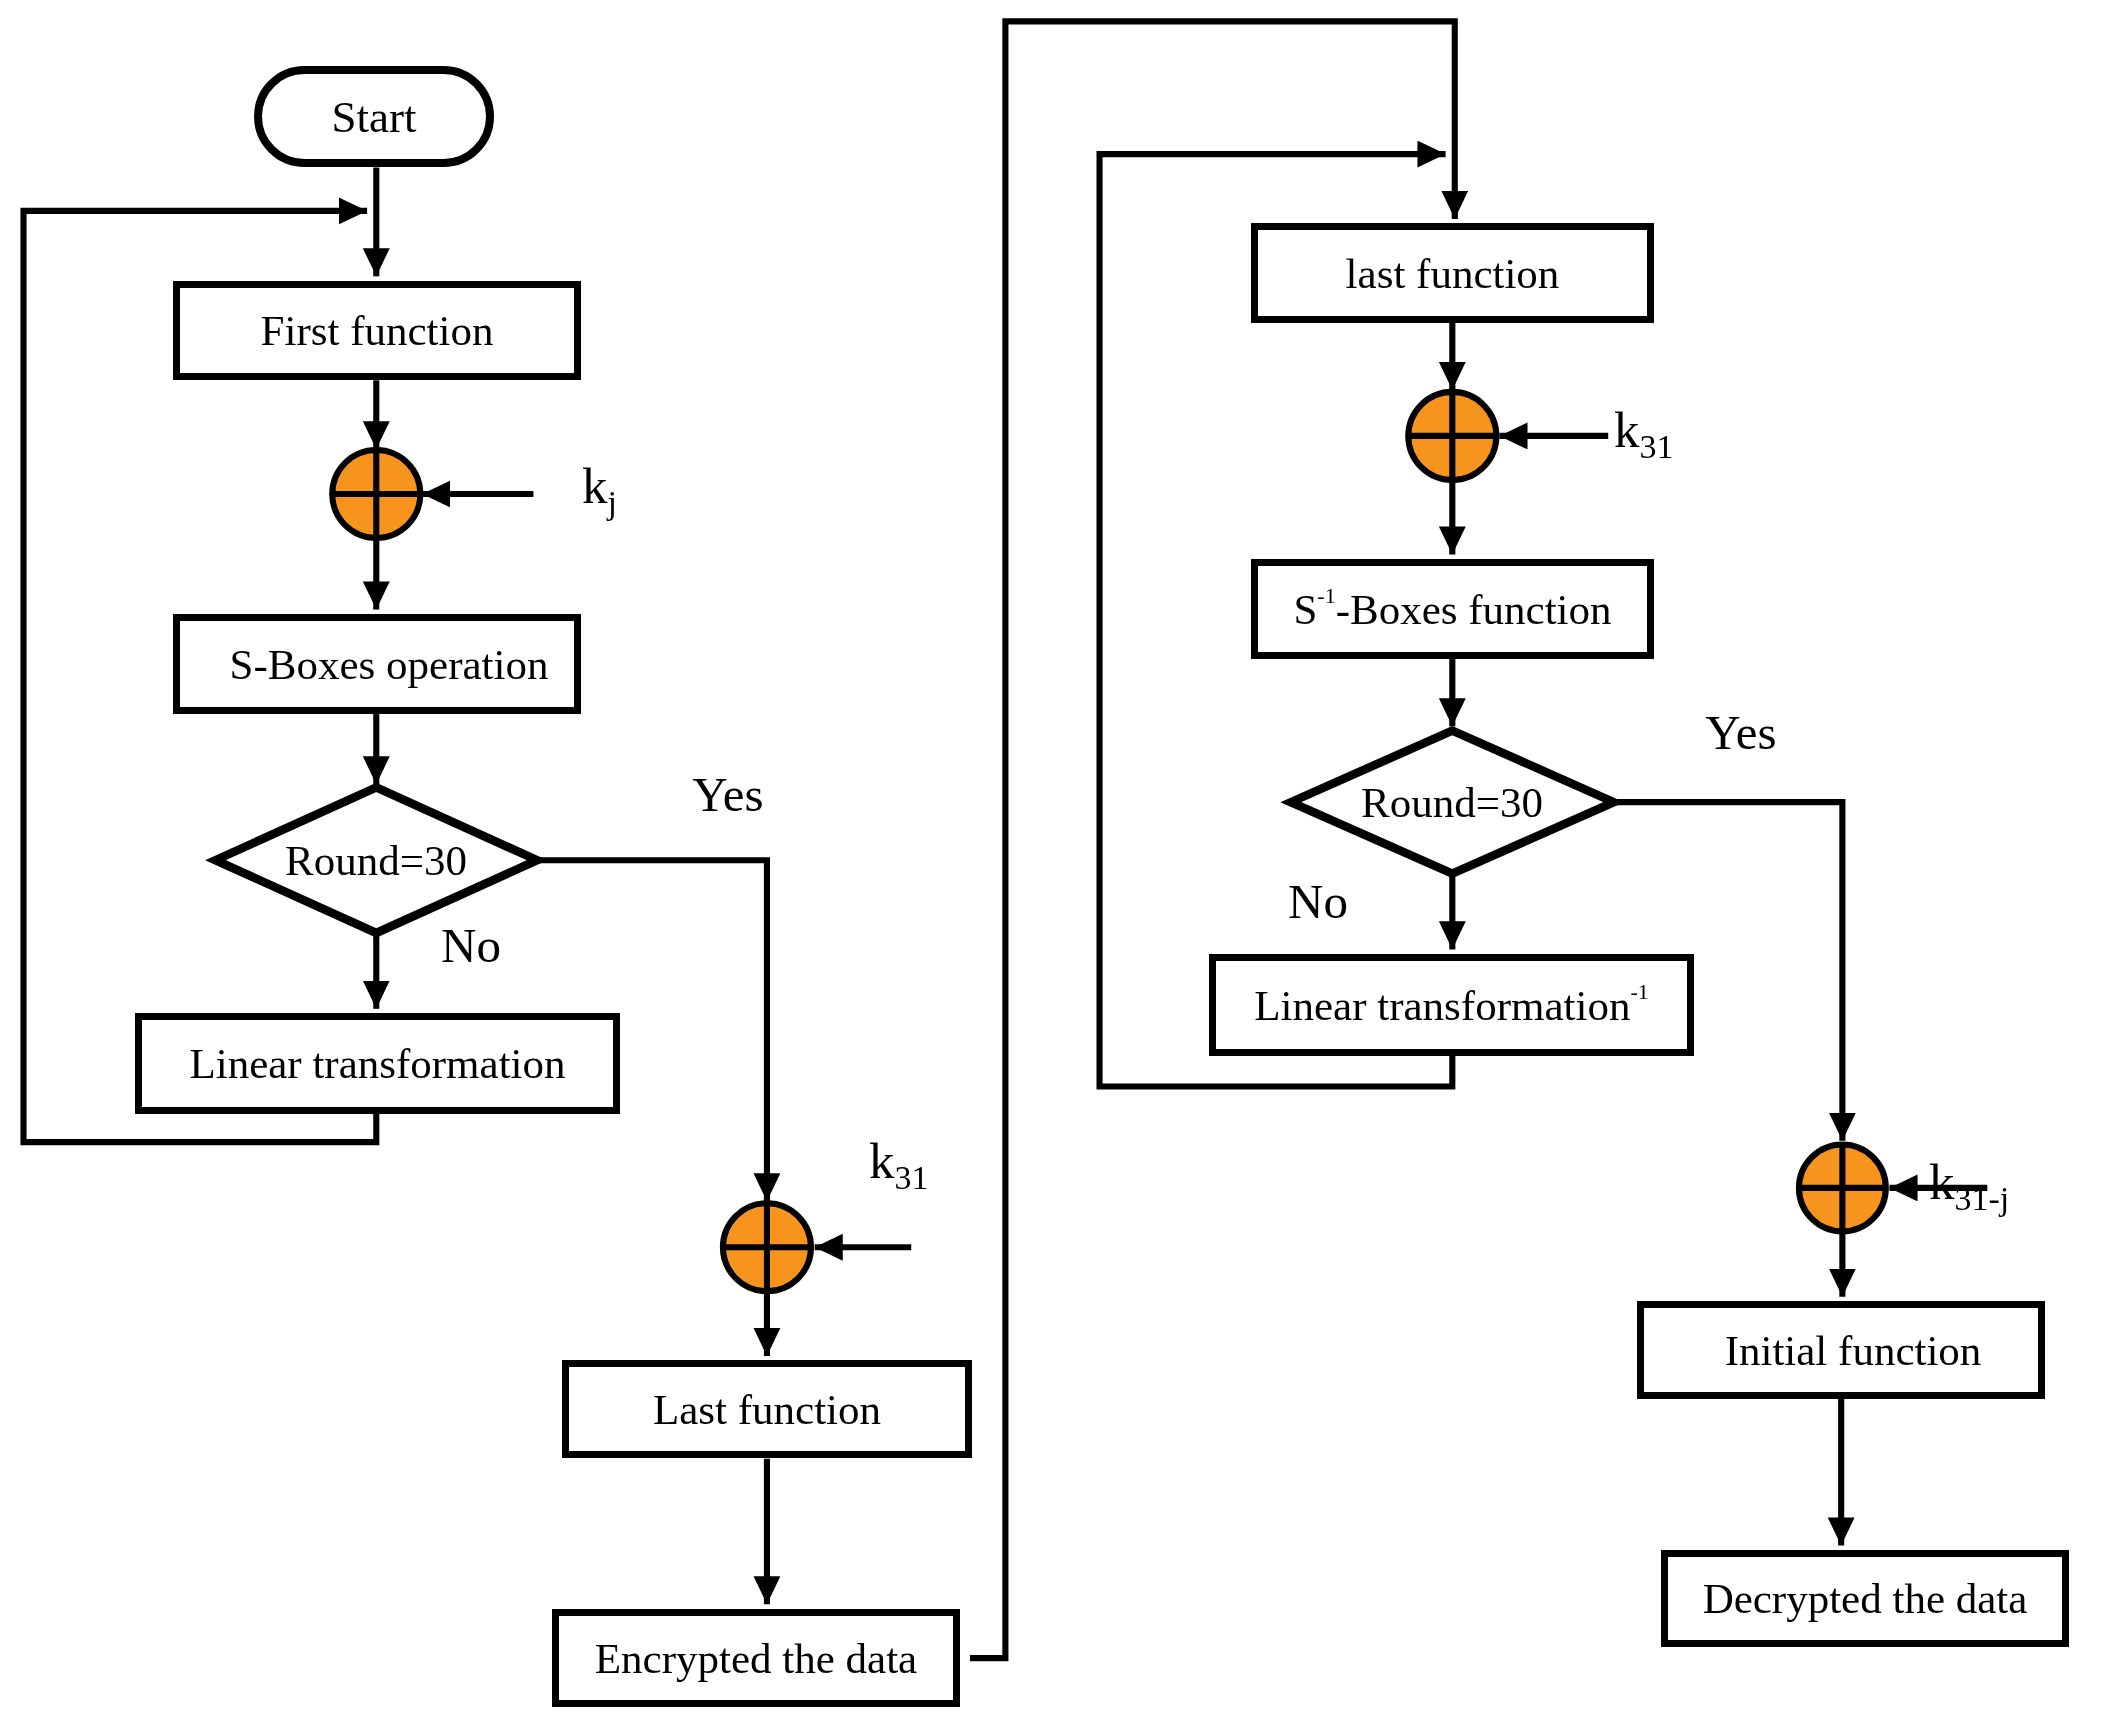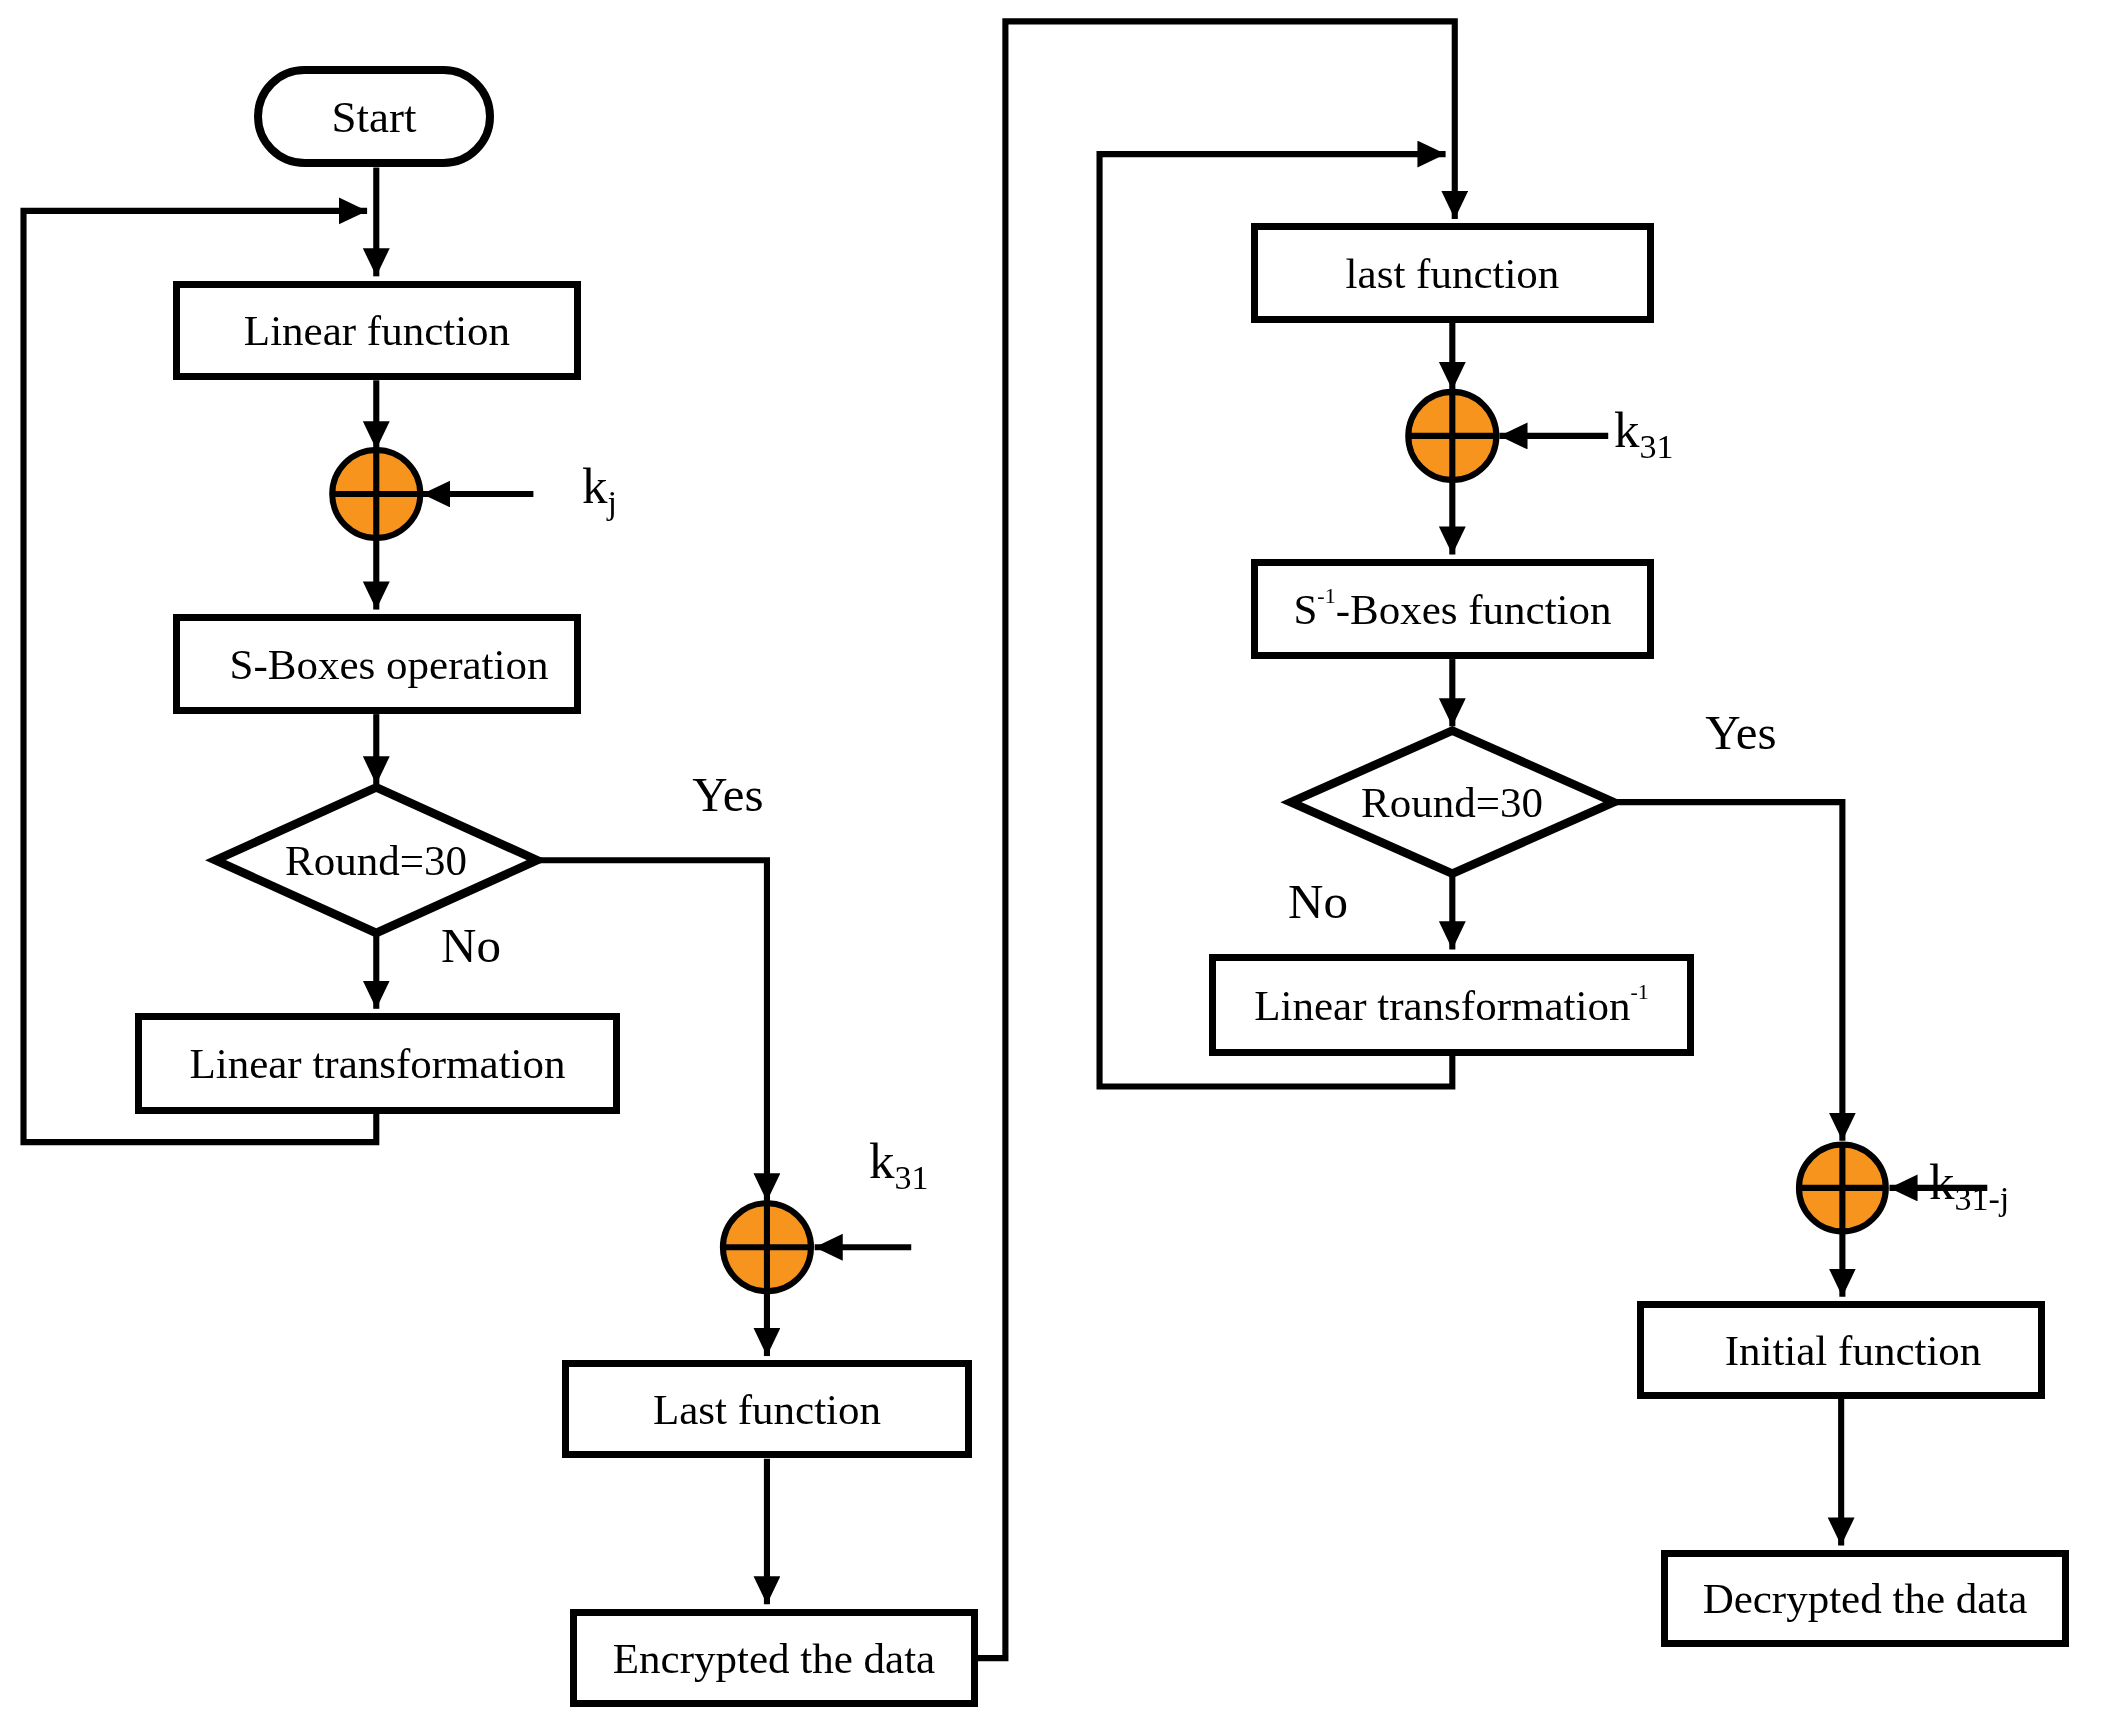--- a/index.html
+++ b/index.html
@@ -138,36 +138,36 @@
       <line class="xor-cross" x1="2942" y1="1943" x2="3084" y2="1943"></line>
       <line class="xor-cross" x1="3013" y1="1872" x2="3013" y2="2014"></line>
     </g>
   </svg>
 
   <div class="node terminator" style="left:254px; top:66px; width:240px; height:101px;">
     <span>Start</span>
   </div>
 
   <div class="node" style="left:173px; top:281px; width:408px; height:99px;">
-    <span>Linear function</span>
+    <span>First function</span>
   </div>
 
   <div class="node" style="left:173px; top:614px; width:408px; height:100px;padding-left:24px;">
     <span>S-Boxes operation</span>
   </div>
 
   <div class="node" style="left:135px; top:1013px; width:485px; height:101px;">
     <span>Linear transformation</span>
   </div>
 
   <div class="node" style="left:562px; top:1360px; width:410px; height:98px;">
     <span>Last function</span>
   </div>
 
-  <div class="node" style="left:570px; top:1609px; width:408px; height:98px;">
+  <div class="node" style="left:552px; top:1609px; width:408px; height:98px;">
     <span>Encrypted the data</span>
   </div>
 
   <div class="node" style="left:1251px; top:223px; width:403px; height:100px;">
     <span>last function</span>
   </div>
 
   <div class="node" style="left:1251px; top:559px; width:403px; height:100px;">
     <span><span>S</span><sup>-1</sup><span>-Boxes function</span></span>
   </div>

